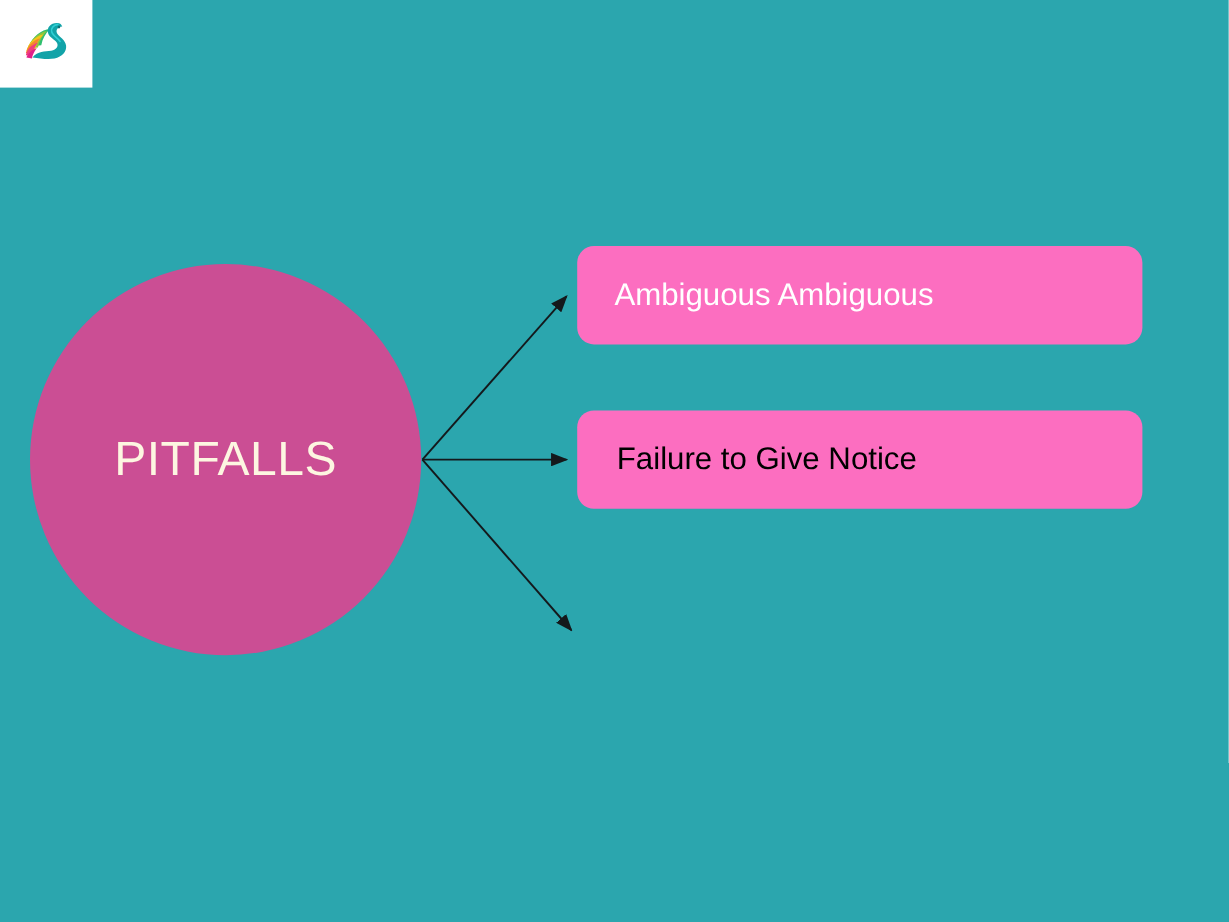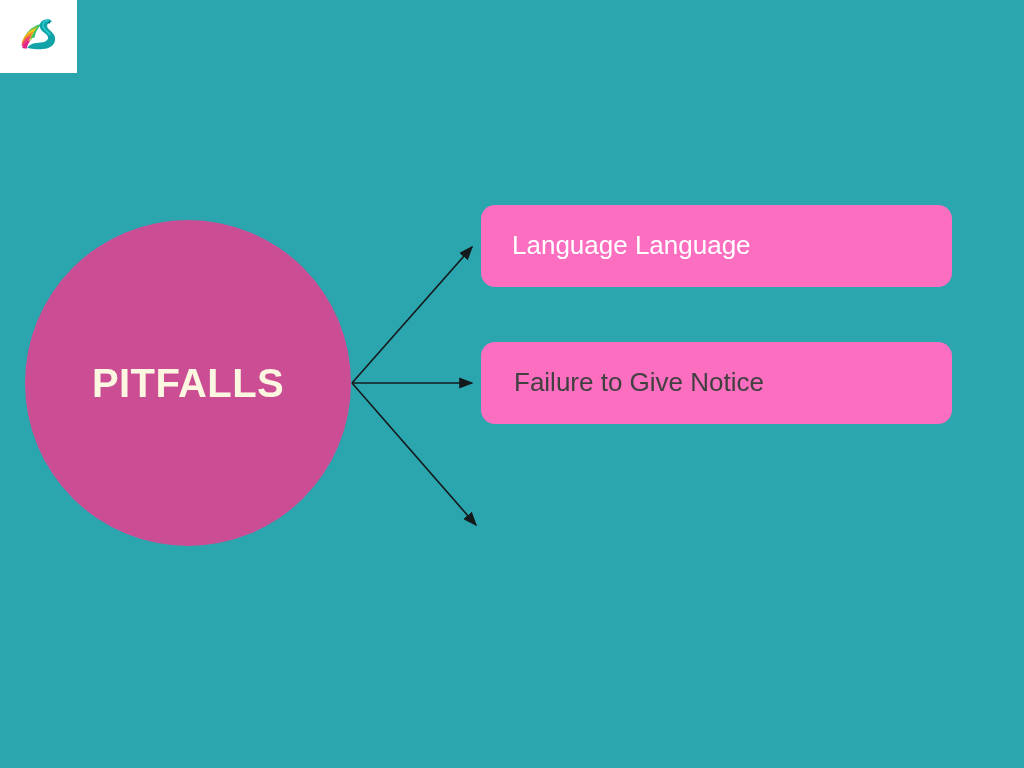--- a/index.html
+++ b/index.html
@@ -46,21 +46,21 @@
     height: 326px;
     border-radius: 50%;
     background: #cb4e94;
     display: flex;
     align-items: center;
     justify-content: center;
   }
   .hub-label {
     color: #fdf6e1;
     font-size: 40px;
-    font-weight: bold;
+    font-weight: normal;
     letter-spacing: 0.4px;
     line-height: 1;
     text-align: right;
     user-select: none;
   }
   
   .connectors {
     position: absolute;
     left: 0; top: 0;
     width: 1024px;
@@ -78,21 +78,21 @@
   .branch-label {
     font-size: 26px;
     color: #ffffff;
     line-height: 1.15;
     white-space: nowrap;
     user-select: none;
   }
   .branch-1 { left: 481px; top: 205px; width: 471px; height: 82px; }
   .branch-1 .branch-label { margin-left: 31px; color: #ffffff; }
   .branch-2 { left: 481px; top: 342px; width: 471px; height: 82px; }
-  .branch-2 .branch-label { margin-left: 33px; color: #404040; text-align: right; }
+  .branch-2 .branch-label { margin-left: 33px; color: #000000; text-align: right; }
   .branch-3 { left: 481px; top: 486px; width: 477px; height: 84px; }
   .branch-3 .branch-label { margin-left: 31px; color: #fdf8ec; }
 </style>
 </head>
 <body>
 
 <div id="slide">
 
   <div class="bg"></div>
 
@@ -123,21 +123,21 @@
     <line x1="352" y1="383" x2="472" y2="247" stroke="#14191c" stroke-width="1.6" marker-end="url(#arrowhead)"></line>
     <line x1="352" y1="383" x2="472" y2="383" stroke="#14191c" stroke-width="1.6" marker-end="url(#arrowhead)"></line>
     <line x1="352" y1="383" x2="476" y2="525" stroke="#14191c" stroke-width="1.6" marker-end="url(#arrowhead)"></line>
   </svg>
 
   <div class="hub">
     <span class="hub-label">PITFALLS</span>
   </div>
 
   <div class="branch branch-1">
-    <span class="branch-label">Language Language</span>
+    <span class="branch-label">Ambiguous Ambiguous</span>
   </div>
 
   <div class="branch branch-2">
     <span class="branch-label">Failure to Give Notice</span>
   </div>
 
 
 </div>
 
 </body></html>

